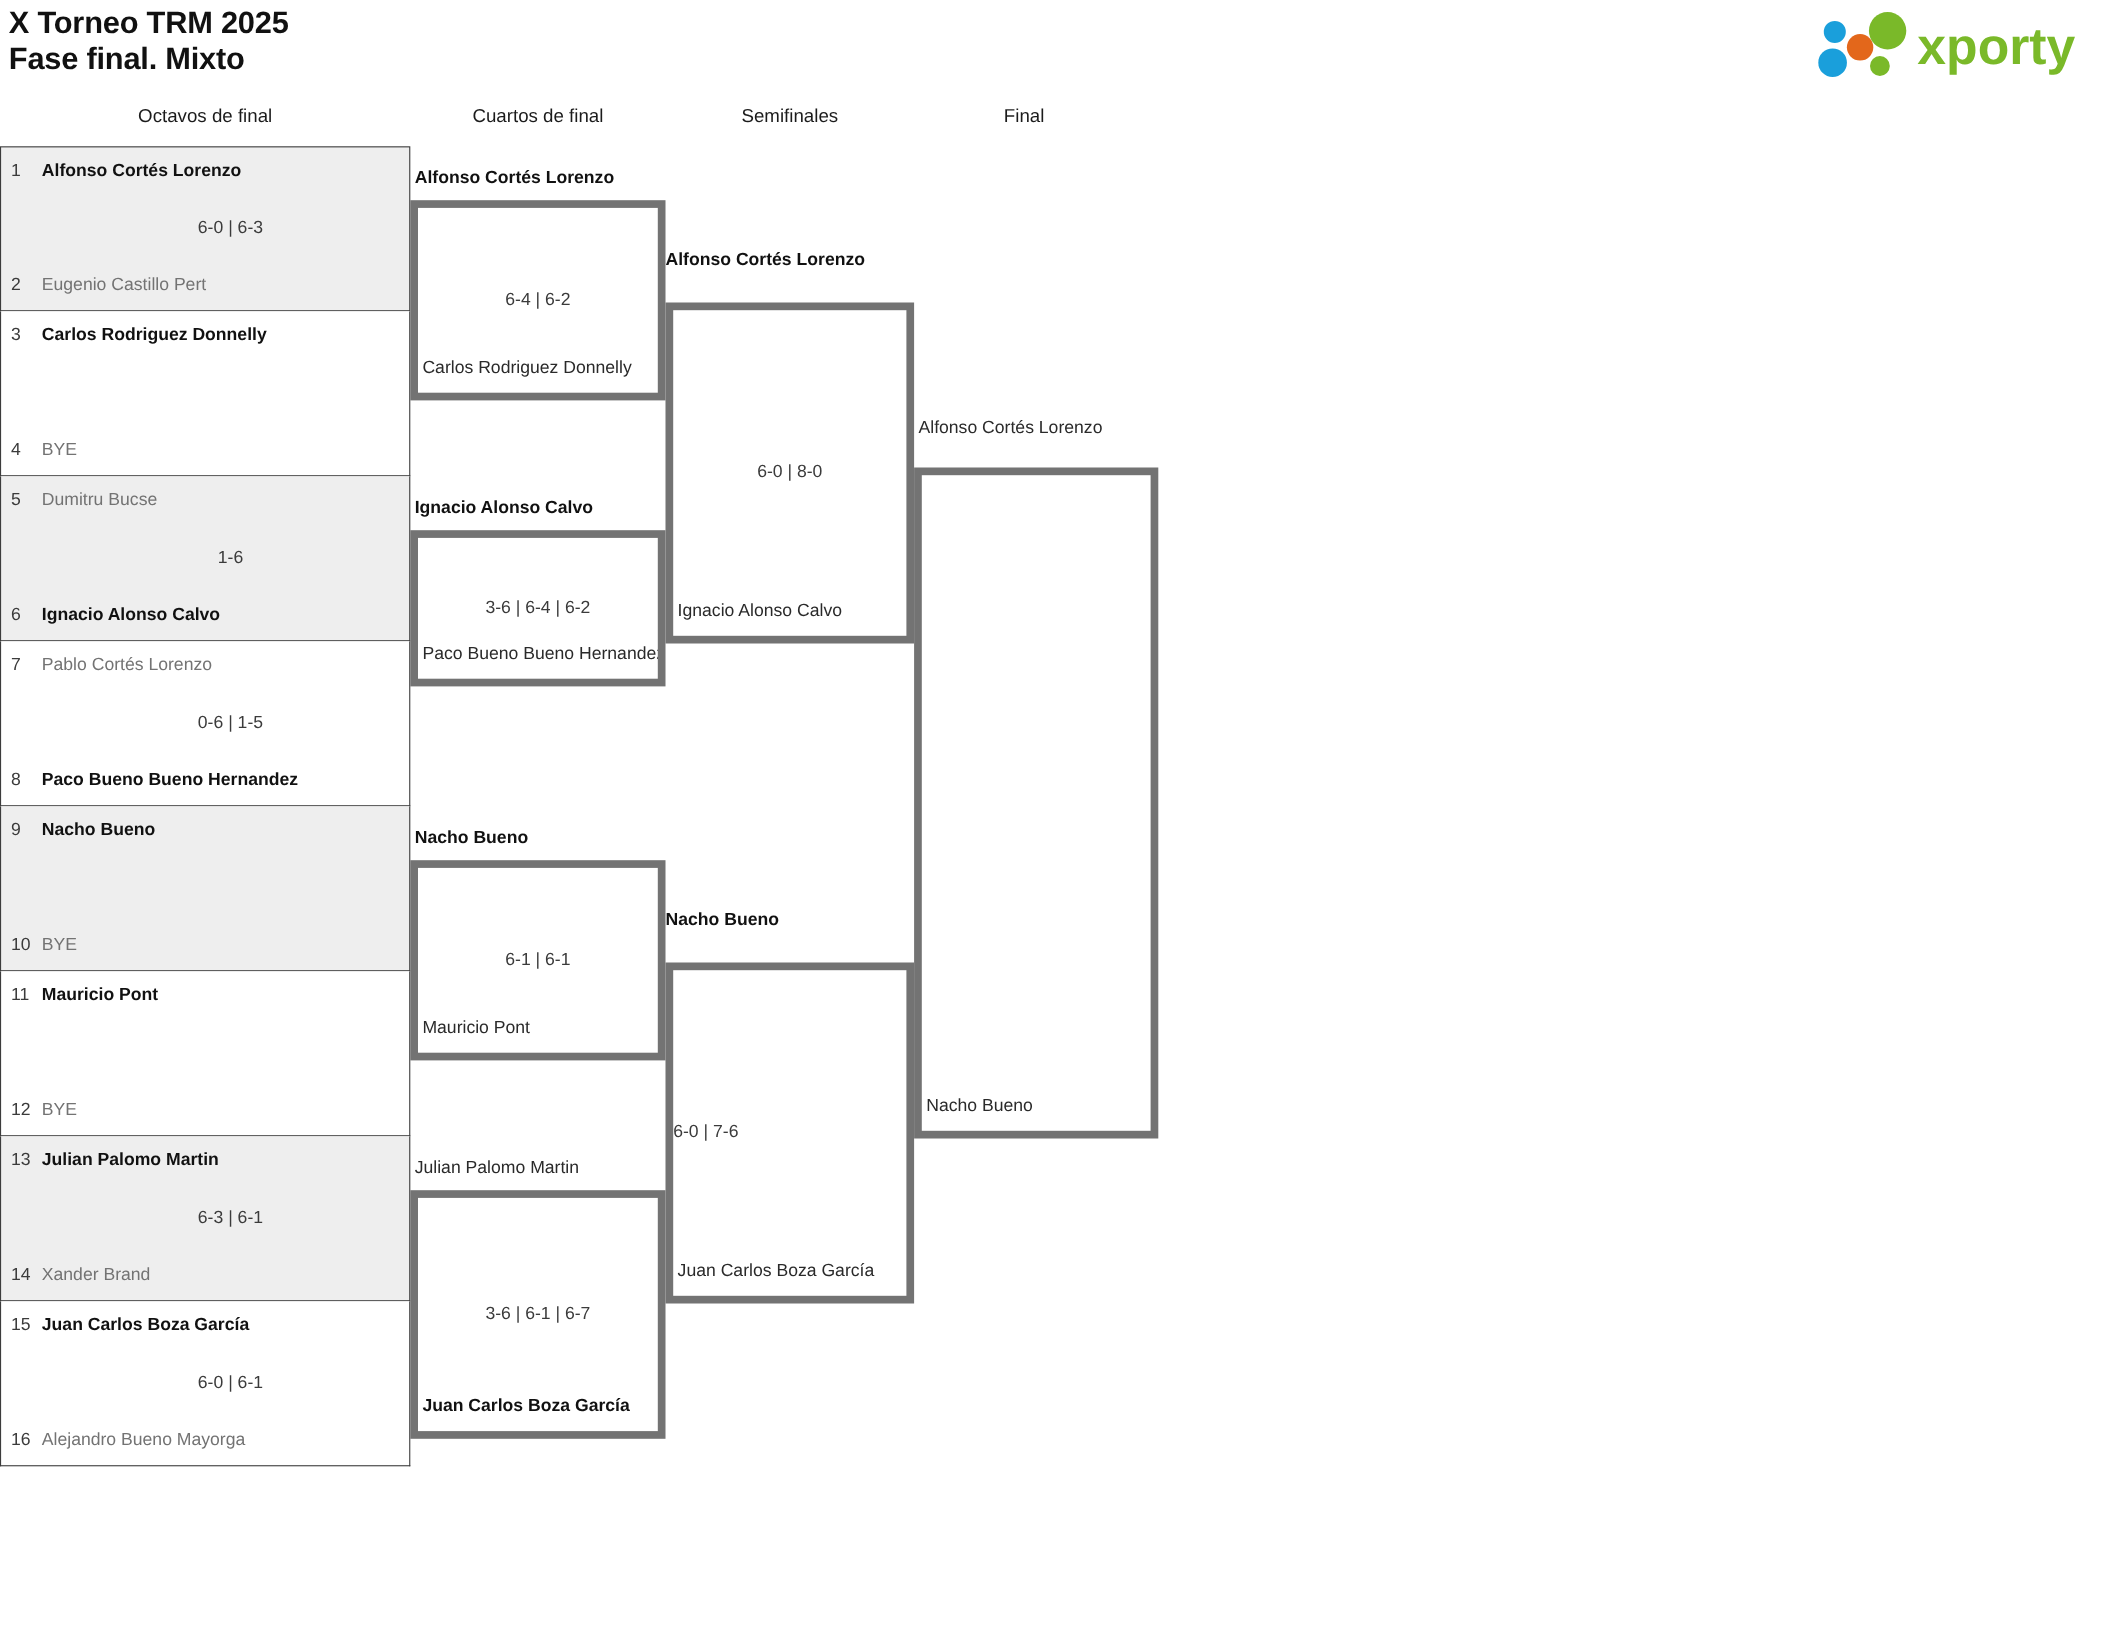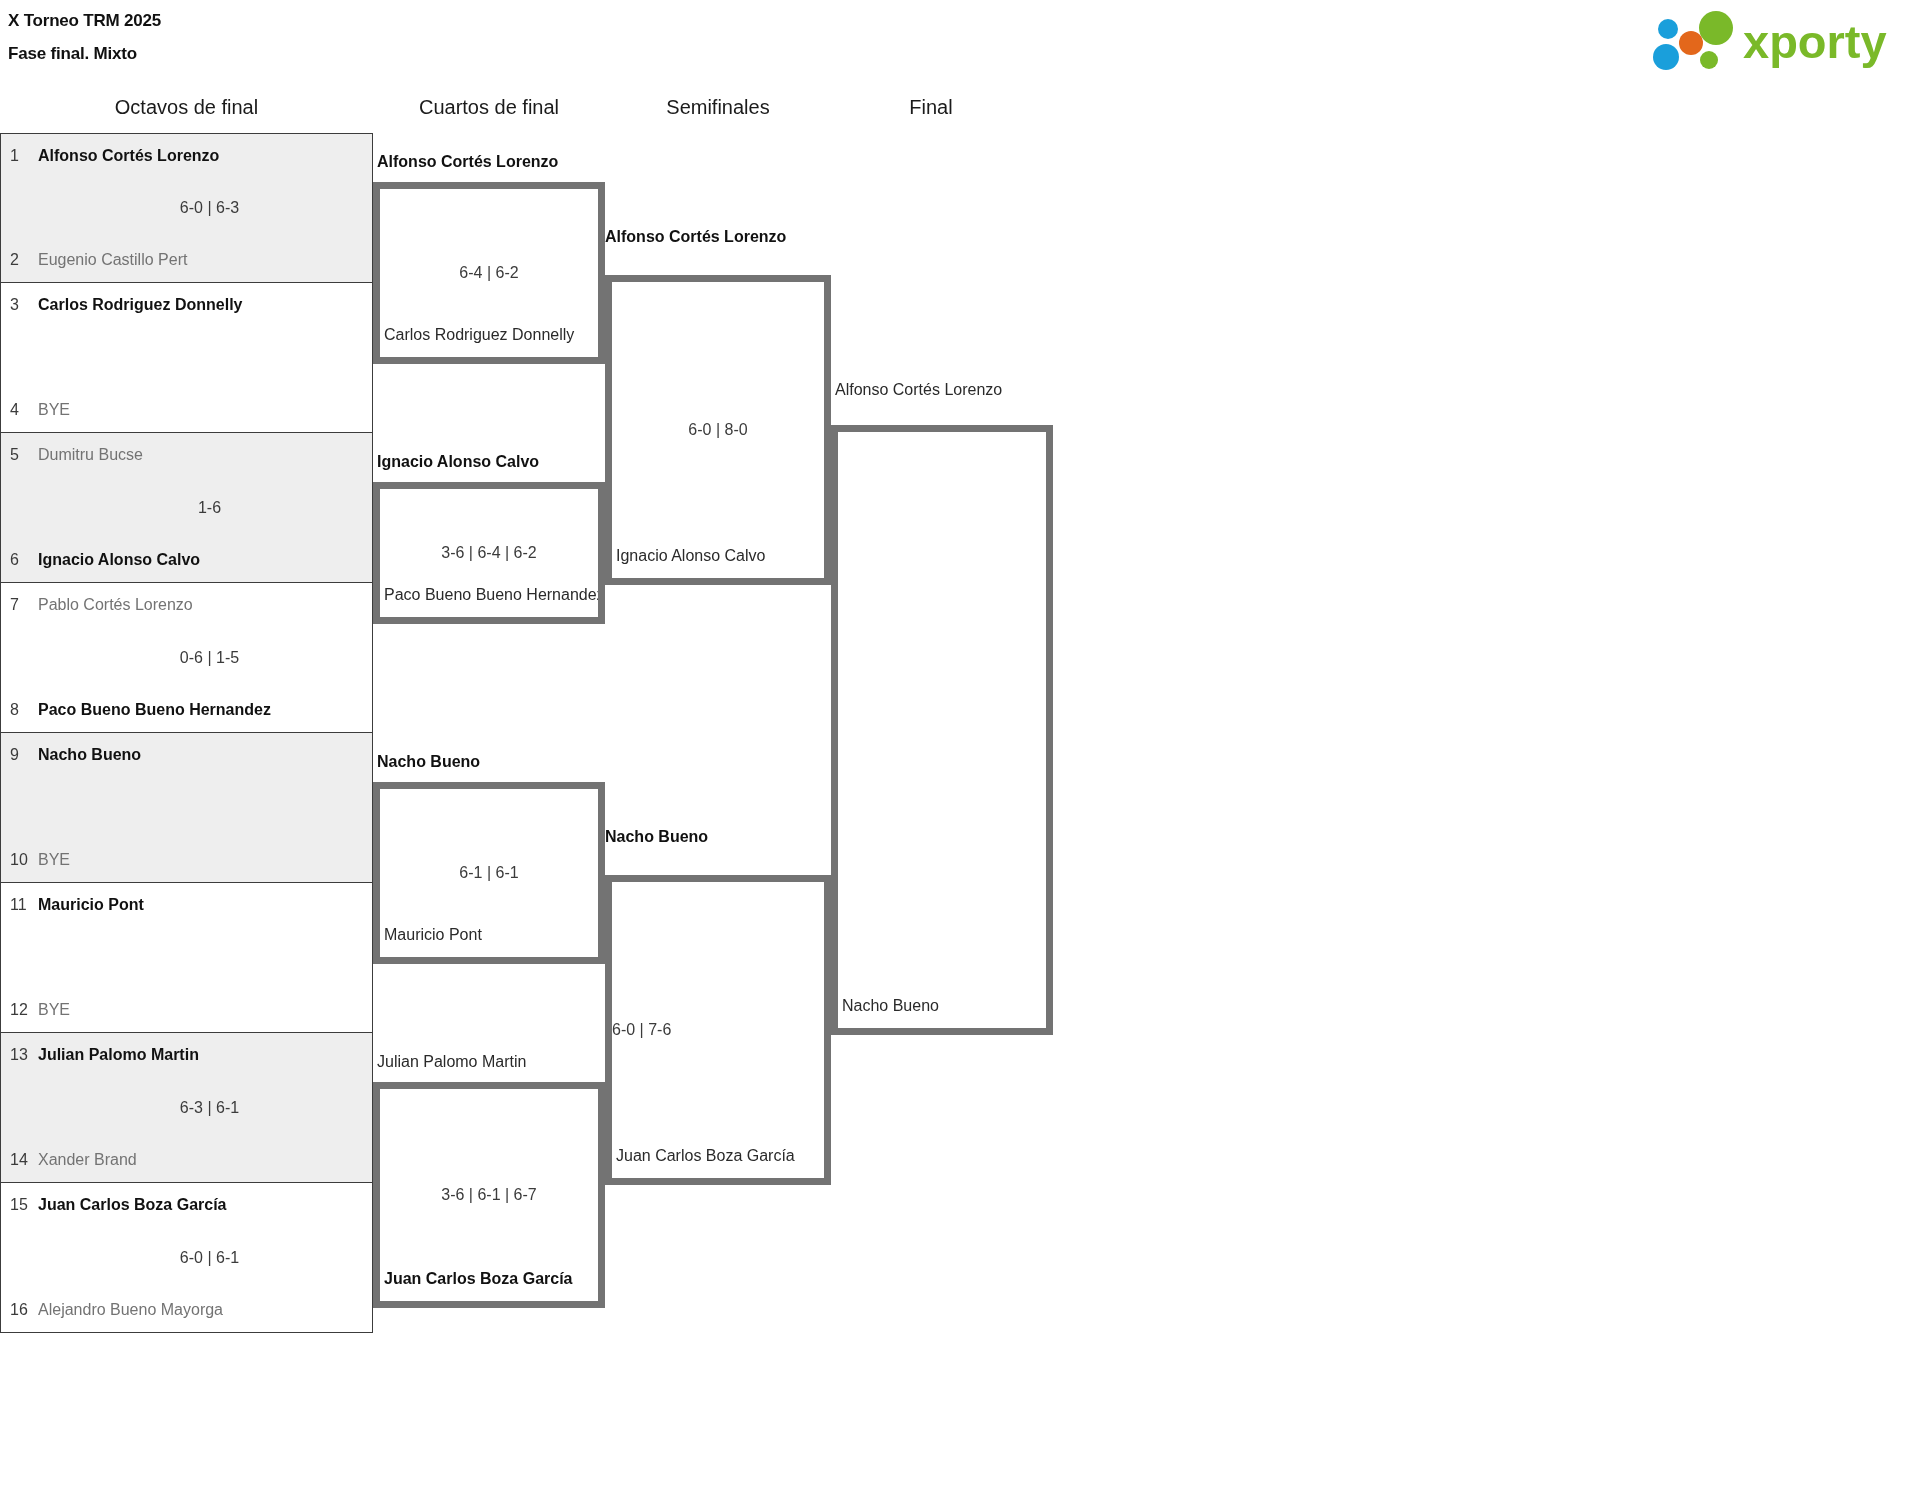--- a/index.html
+++ b/index.html
@@ -9,31 +9,31 @@
     font-family:"Liberation Sans", sans-serif;
     color:#1b1b1b;
     overflow:hidden;
     position:relative;
   }
   .page{position:absolute;inset:0;}
 
   
   .title-block{position:absolute;left:8px;top:4px;}
   .title-line{
-    font-size:17px;font-weight:700;line-height:33px;
+    font-size:28px;font-weight:700;line-height:33px;
     letter-spacing:-0.2px;color:#111;
   }
 
   .logo{position:absolute;right:18px;top:10px;width:256px;height:64px;}
   .logo svg{display:block;}
 
   
   .round-head{
     position:absolute;top:96px;
-    font-size:20px;font-weight:400;color:#1b1b1b;
+    font-size:17px;font-weight:400;color:#1b1b1b;
     text-align:center;white-space:nowrap;
   }
   .rh-r1{left:0;width:373px;}
   .rh-r2{left:373px;width:232px;}
   .rh-r3{left:605px;width:226px;}
   .rh-r4{left:831px;width:200px;}
 
   
   .r1{position:absolute;left:0;top:133px;width:373px;}
   .r1-match{

